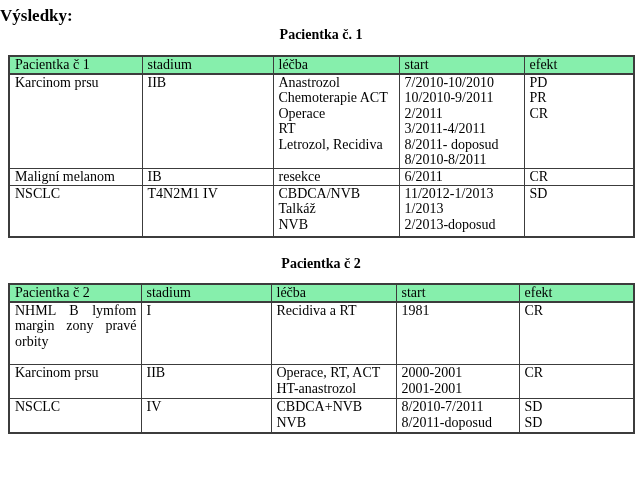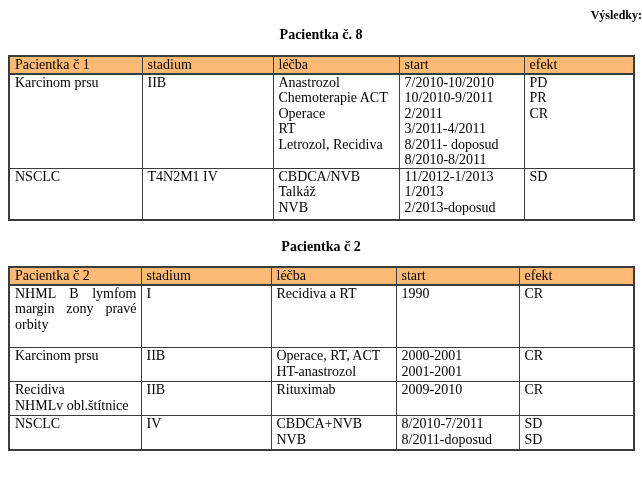--- a/index.html
+++ b/index.html
@@ -8,23 +8,23 @@
     background: #ffffff;
   }
   body {
     width: 642px;
     height: 496px;
     font-family: "Liberation Serif", serif;
     color: #000000;
     overflow: hidden;
   }
   .doc-title {
-    font-size: 12px;
+    font-size: 17px;
     font-weight: bold;
-    text-align: right;
+    text-align: left;
     margin: 6px 0 0 0;
     line-height: 19px;
   }
   .section-title {
     font-size: 14px;
     font-weight: bold;
     text-align: center;
     margin: 2px 0 0 0;
     line-height: 16px;
   }
@@ -45,36 +45,36 @@
     vertical-align: top;
     text-align: left;
     font-weight: normal;
     font-size: 14px;
     line-height: 15.5px;
     padding: 0 4px 0 5px;
     white-space: pre-line;
     overflow: hidden;
   }
   th {
-    background: #fdba74;
+    background: #86efac;
     border-bottom-width: 2px;
   }
   td.justify {
     text-align: justify;
     text-align-last: justify;
     font-family: Liberation Serif, serif;
   }
 </style>
 </head>
 <body>
 
 <div>
 
   <div class="doc-title">Výsledky:</div>
-  <div class="section-title">Pacientka č. 8</div>
+  <div class="section-title">Pacientka č. 1</div>
 
   <table class="t1">
     <colgroup>
       <col style="width:133px">
         <col style="width:131px">
         <col style="width:126px">
         <col style="width:125px">
         <col style="width:110px">
     </colgroup>
     <tbody>
@@ -95,20 +95,27 @@
 Letrozol, Recidiva</td>
       <td>7/2010-10/2010
 10/2010-9/2011
 2/2011
 3/2011-4/2011
 8/2011- doposud
 8/2010-8/2011</td>
       <td>PD
 PR
 CR</td>
+    </tr>
+    <tr style="height:17px">
+      <td>Maligní melanom</td>
+      <td>IB</td>
+      <td>resekce</td>
+      <td>6/2011</td>
+      <td>CR</td>
     </tr>
     <tr style="height:52px">
       <td>NSCLC</td>
       <td>T4N2M1 IV</td>
       <td>CBDCA/NVB
 Talkáž
 NVB</td>
       <td>11/2012-1/2013
 1/2013
 2/2013-doposud</td>
@@ -134,38 +141,30 @@
       <th>léčba</th>
       <th>start</th>
       <th>efekt</th>
     </tr>
     <tr style="height:63px">
       <td class="justify">NHML B lymfom
 margin zony pravé
 orbity</td>
       <td>I</td>
       <td>Recidiva a RT</td>
-      <td>1990</td>
+      <td>1981</td>
       <td>CR</td>
     </tr>
     <tr style="height:34px">
       <td>Karcinom prsu</td>
       <td>IIB</td>
       <td>Operace, RT, ACT
 HT-anastrozol</td>
       <td>2000-2001
 2001-2001</td>
-      <td>CR</td>
-    </tr>
-    <tr style="height:34px">
-      <td>Recidiva
-NHMLv obl.štítnice</td>
-      <td>IIB</td>
-      <td>Rituximab</td>
-      <td>2009-2010</td>
       <td>CR</td>
     </tr>
     <tr style="height:34px">
       <td>NSCLC</td>
       <td>IV</td>
       <td>CBDCA+NVB
 NVB</td>
       <td>8/2010-7/2011
 8/2011-doposud</td>
       <td>SD

